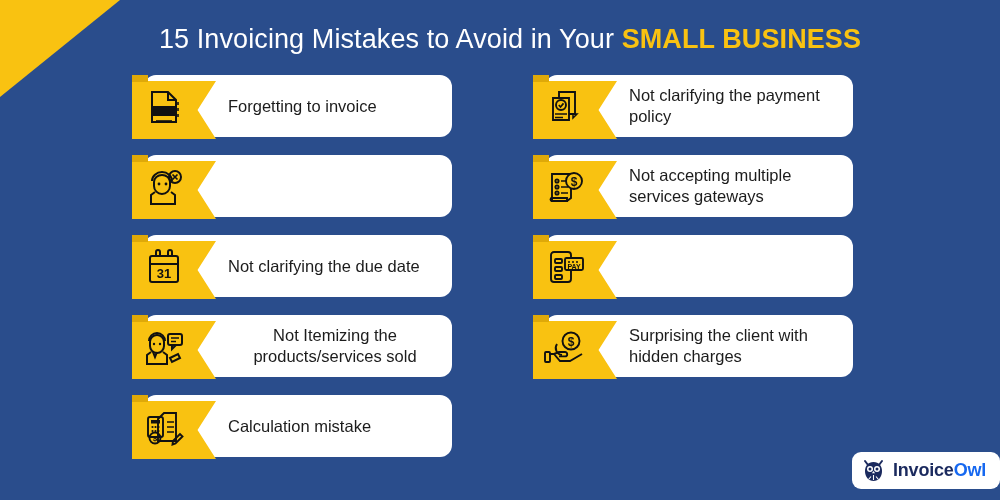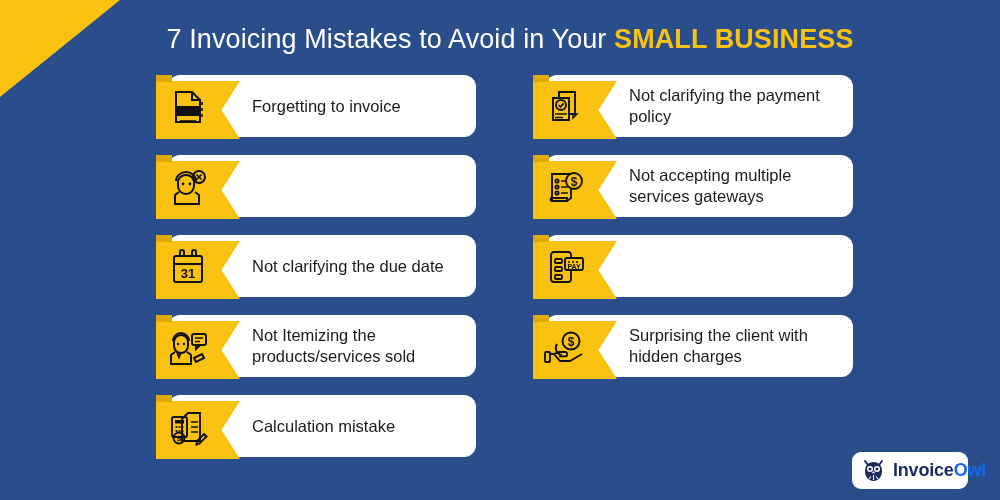--- a/index.html
+++ b/index.html
@@ -48,21 +48,21 @@
     font-weight: bold;
     text-align: center;
   }
 
   
   .column {
     position: absolute;
     top: 75px;
     width: 320px;
   }
-  .column.left  { left: 156px; }
+  .column.left  { left: 132px; text-align: center; }
   .column.right { left: 533px; }
 
   .card {
     position: relative;
     height: 62px;
     margin-bottom: 18px;
   }
 
   
   .card-panel {
@@ -120,21 +120,21 @@
     font-size: 16.5px;
     line-height: 21px;
   }
   .card.two-line .card-label { font-size: 16.5px; }
 
   
   .logo-box {
     position: absolute;
     left: 852px;
     top: 452px;
-    width: 116px;
+    width: 148px;
     height: 37px;
     background: #ffffff;
     border-radius: 9px;
     display: flex;
     align-items: center;
     padding-left: 11px;
     box-sizing: border-box;
   }
   .logo-mark { width: 21px; height: 23px; flex: 0 0 auto; }
   .logo-mark svg { display: block; width: 100%; height: 100%; }
@@ -149,21 +149,21 @@
   .logo-text .w2 { color: #1668f0; }
 </style>
 </head>
 <body>
 
 <div id="infographic">
 
   <div class="corner-wedge"></div>
 
   <div class="headline">
-    <span>7 Invoicing Mistakes to Avoid in Your </span><span class="accent">SMALL BUSINESS</span>
+    <span>15 Invoicing Mistakes to Avoid in Your </span><span class="accent">SMALL BUSINESS</span>
   </div>
 
   <div class="column left">
 
     <div class="card">
       <div class="card-panel"></div>
       <div class="card-banner"></div>
       <div class="card-banner-fold"></div>
       <div class="card-icon">
         <svg viewBox="0 0 44 38" fill="none" stroke="#111" stroke-width="2">

